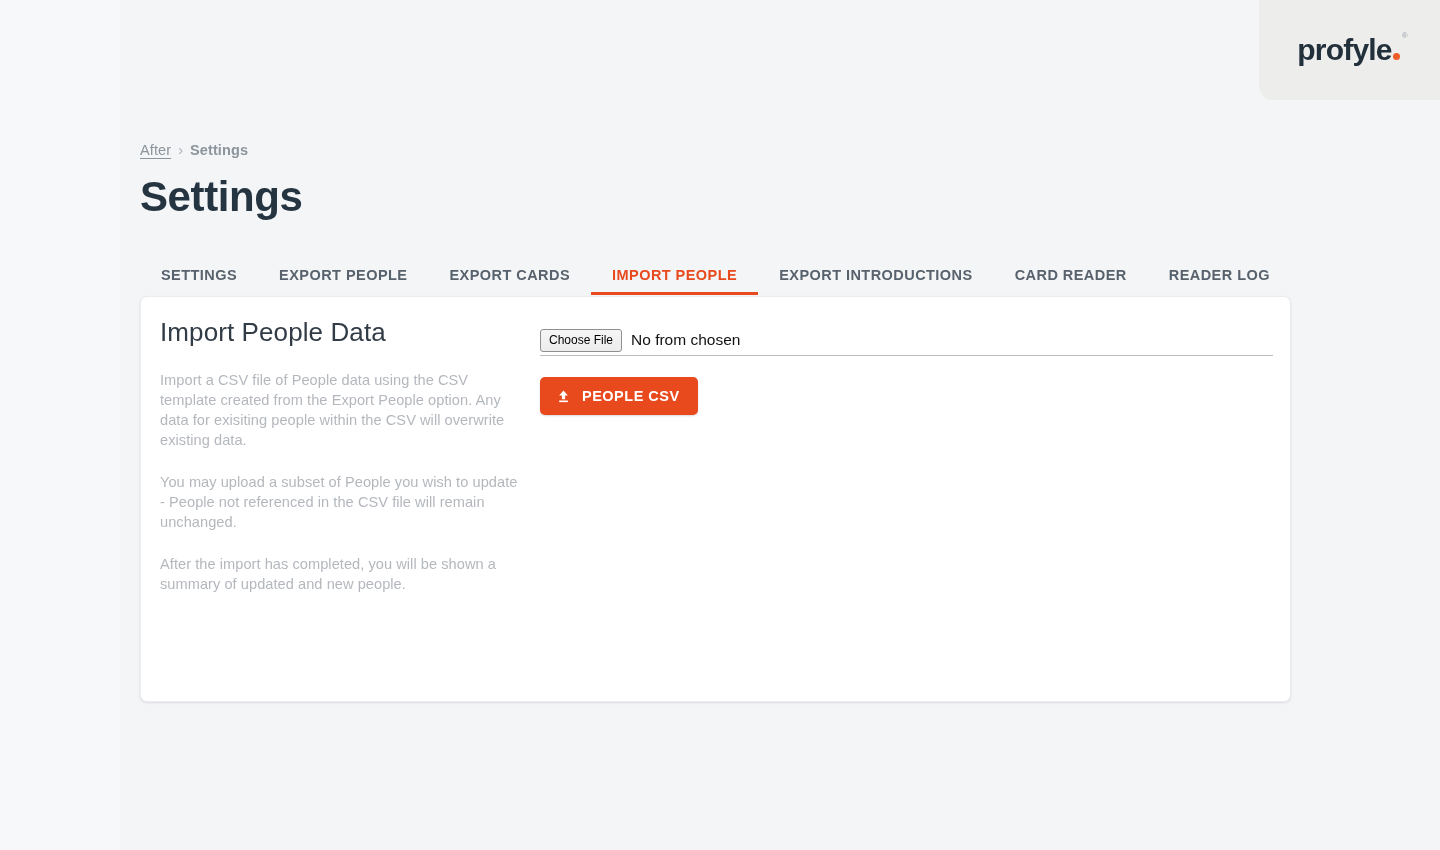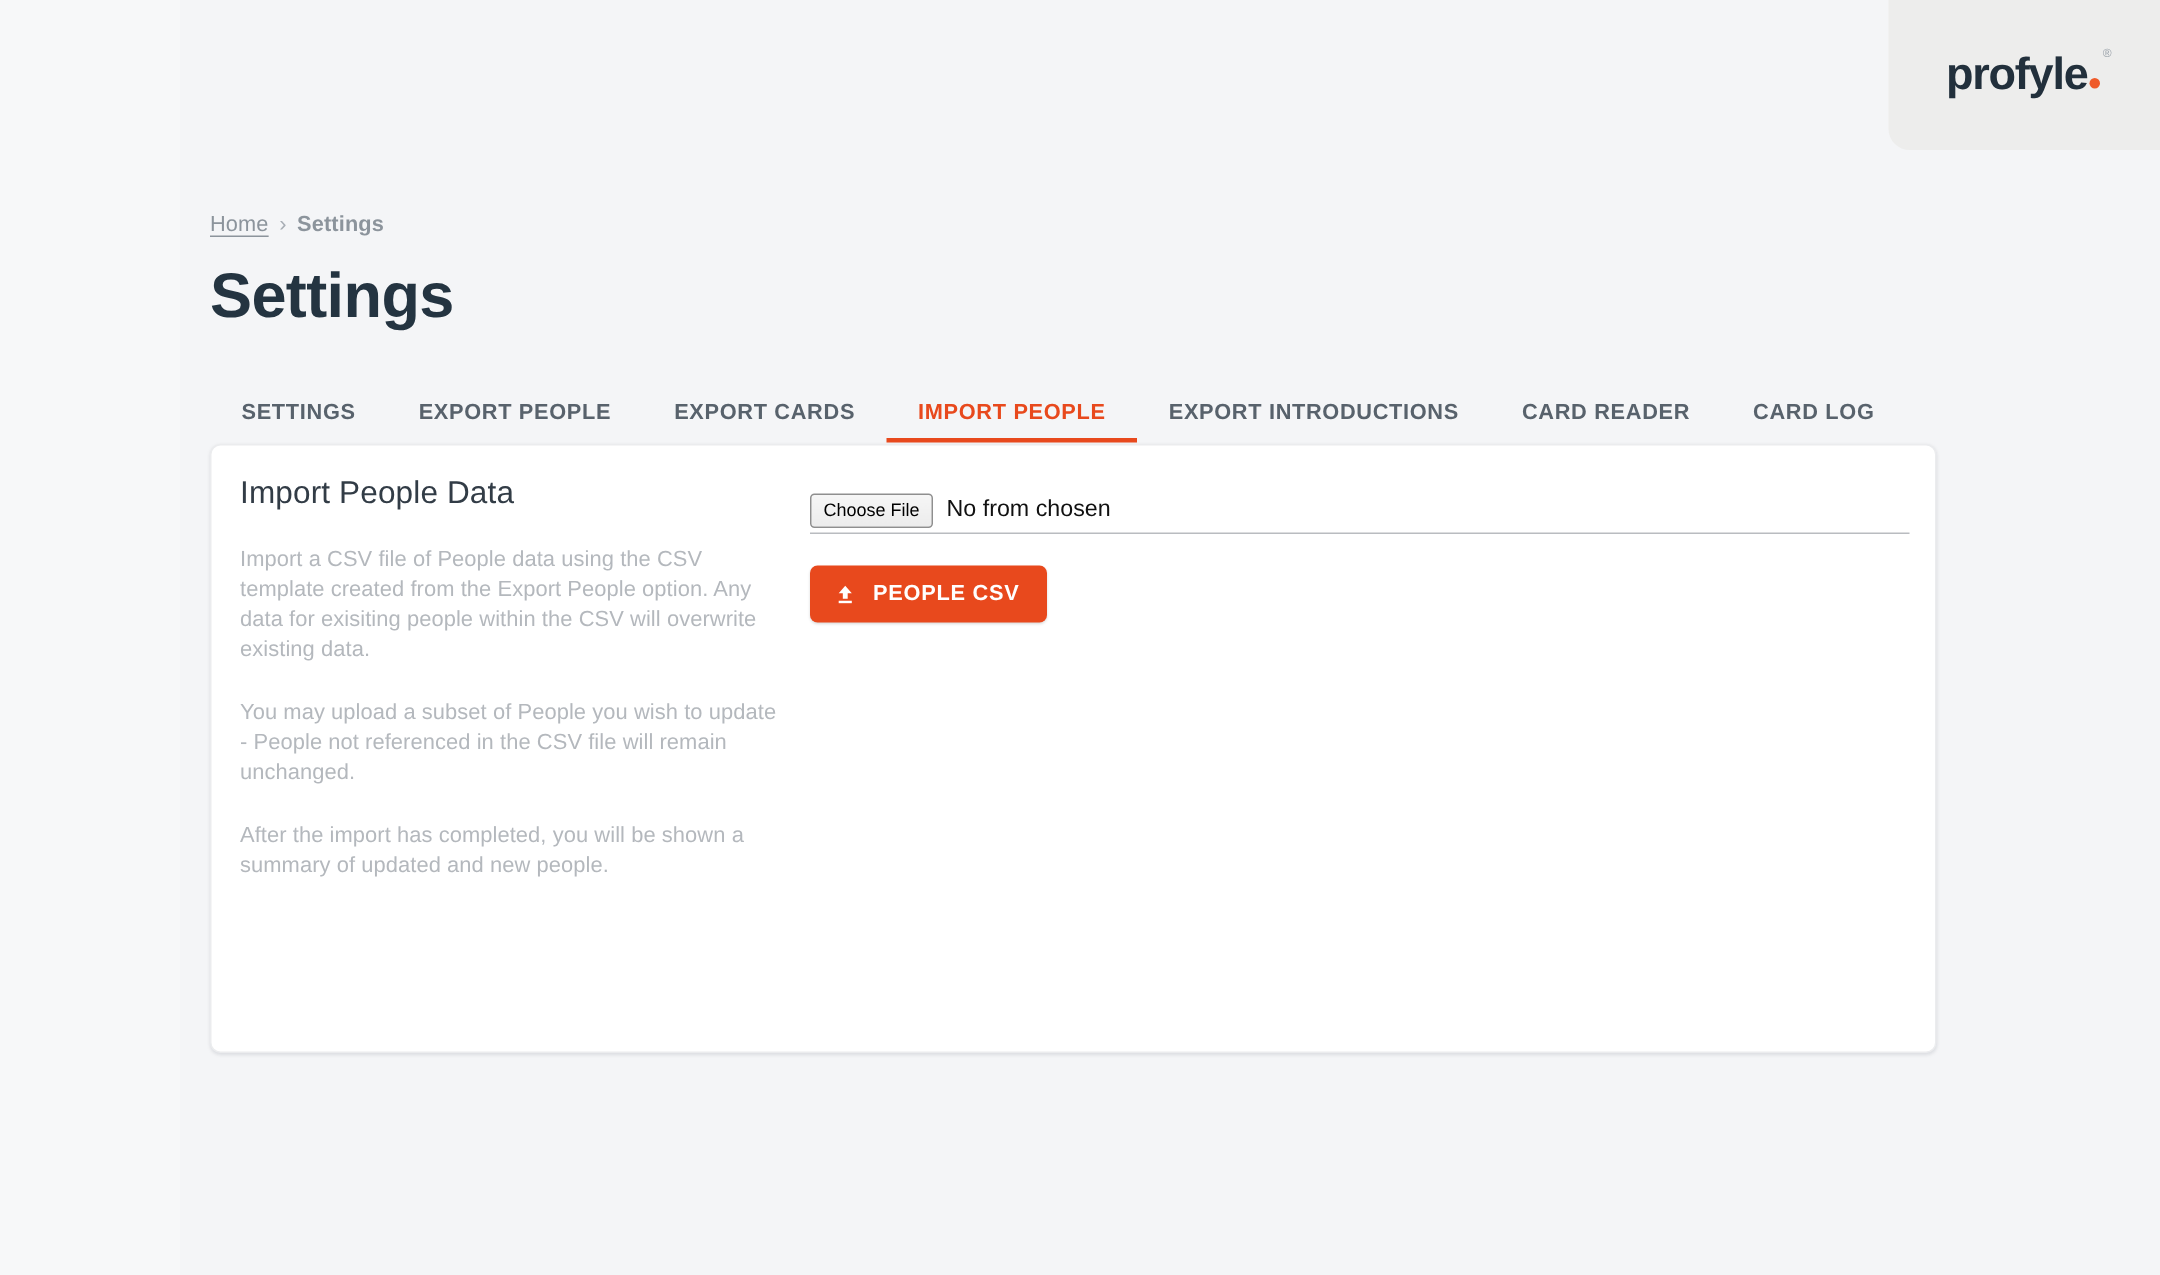--- a/index.html
+++ b/index.html
@@ -173,21 +173,21 @@
   }
 
   .card-left {
     position: absolute;
     left: 19px;
     top: 20px;
     width: 360px;
   }
   .card-heading {
     margin: 0 0 22px 0;
-    font-size: 21px;
+    font-size: 26px;
     font-weight: 500;
     color: #323c46;
     letter-spacing: 0.1px;
   }
   .card-left p {
     margin: 0 0 22px 0;
     font-size: 14.6px;
     line-height: 20px;
     color: #b4b8bd;
     letter-spacing: 0.05px;
@@ -275,33 +275,33 @@
   <div class="logo-panel">
     <span class="logo-wrap">
       <span class="logo-text">profyle</span><span class="logo-dot"></span>
       <span class="logo-reg">®</span>
     </span>
   </div>
 
   <div class="content">
 
     <div class="breadcrumb">
-      <a href="#">Home</a><span class="sep">›</span><span class="crumb-current">Settings</span>
+      <a href="#">After</a><span class="sep">›</span><span class="crumb-current">Settings</span>
     </div>
 
     <h1 class="page-title">Settings</h1>
 
     <div class="tabs">
       <button class="tab">SETTINGS</button>
       <button class="tab">EXPORT PEOPLE</button>
       <button class="tab">EXPORT CARDS</button>
       <button class="tab active">IMPORT PEOPLE</button>
       <button class="tab">EXPORT INTRODUCTIONS</button>
       <button class="tab">CARD READER</button>
-      <button class="tab">CARD LOG</button>
+      <button class="tab">READER LOG</button>
     </div>
 
     <div class="card">
 
       <div class="card-left">
         <h2 class="card-heading">Import People Data</h2>
         <p>Import a CSV file of People data using the CSV template created from the Export People option. Any data for exisiting people within the CSV will overwrite existing data.</p>
         <p>You may upload a subset of People you wish to update - People not referenced in the CSV file will remain unchanged.</p>
         <p>After the import has completed, you will be shown a summary of updated and new people.</p>
       </div>

